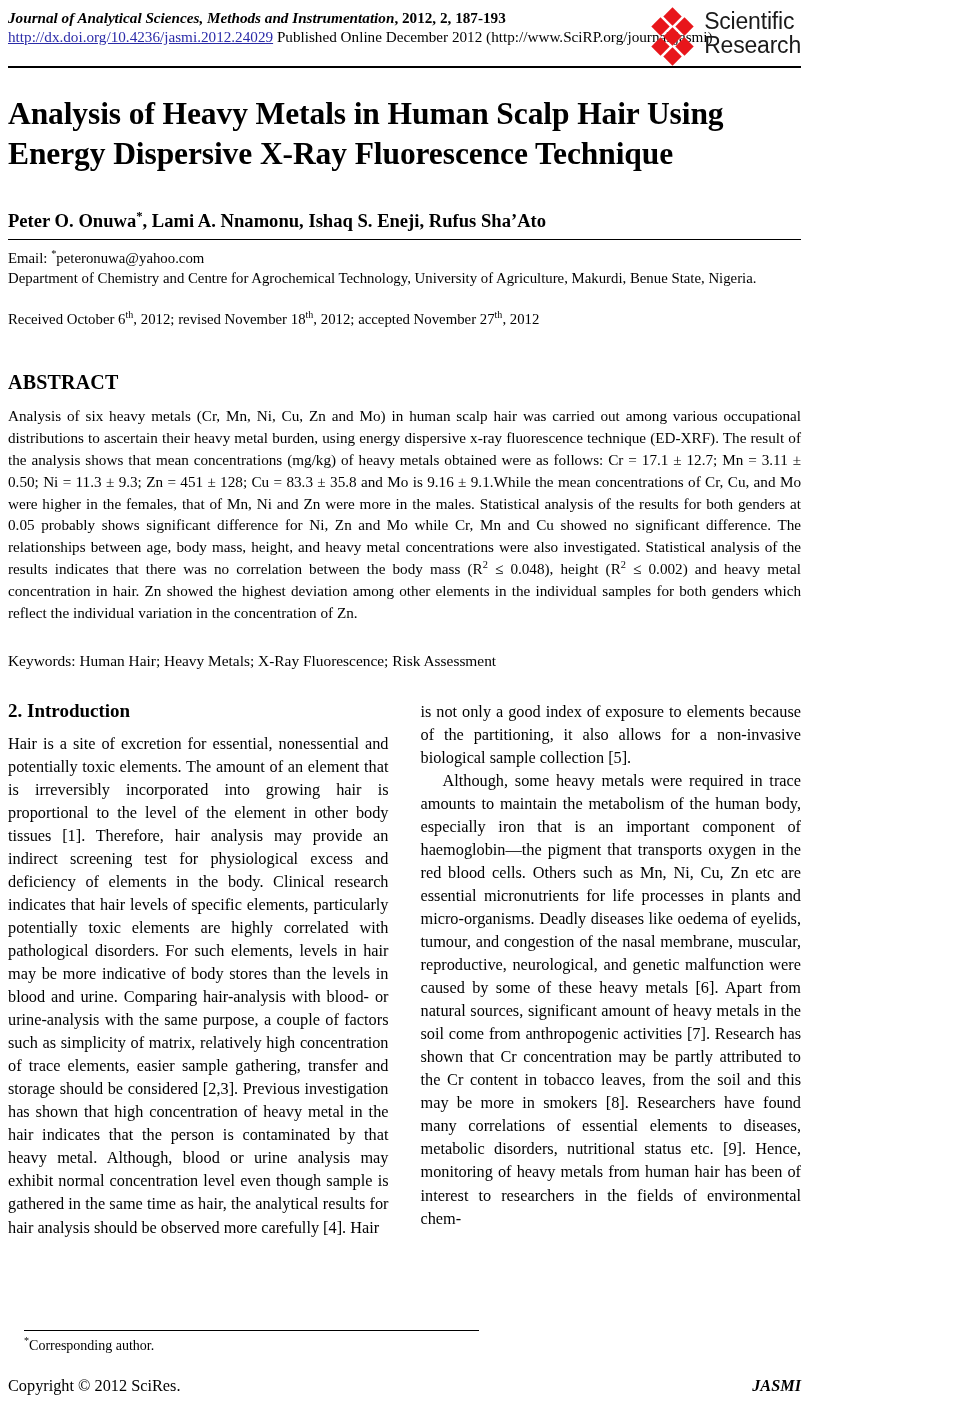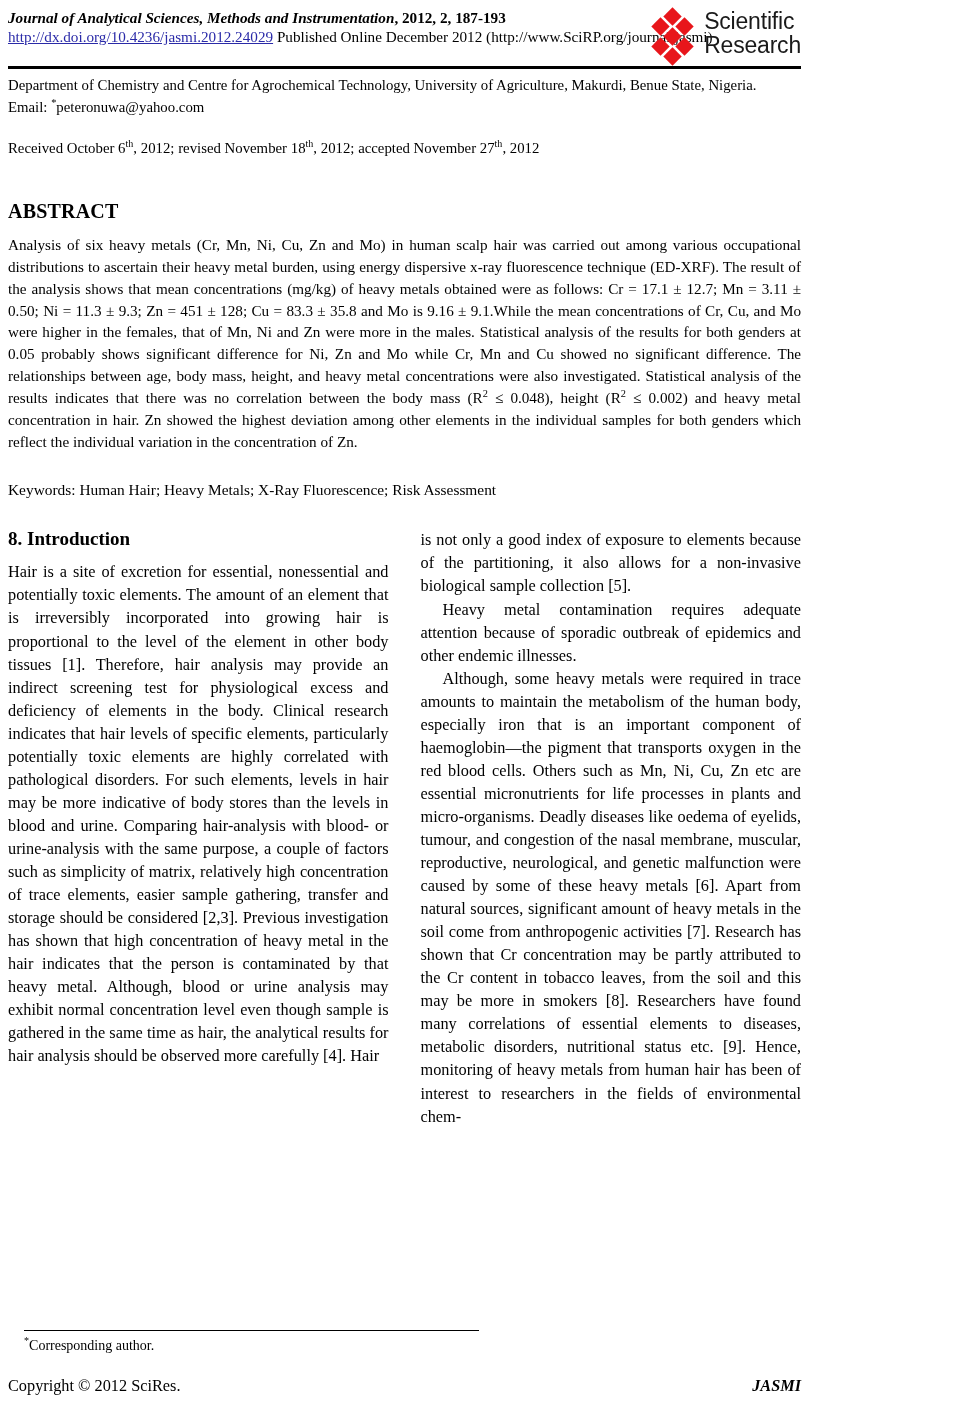--- a/index.html
+++ b/index.html
@@ -233,46 +233,47 @@
       </div>
       <div class="logo-text">
         <span>Scientific</span>
         <span>Research</span>
       </div>
     </div>
   </div>
 
   <hr class="rule-thick">
 
-
+  <h1 class="title">Analysis of Heavy Metals in Human Scalp Hair Using Energy Dispersive X-Ray Fluorescence Technique</h1>
+
+  <div class="authors"><span>Peter O. Onuwa</span><sup class="star">*</sup><span>, Lami A. Nnamonu, Ishaq S. Eneji, Rufus Sha’Ato</span></div>
 
   <hr class="rule-thin">
 
   <div class="affil">
+    <div><span>Email: </span><sup>*</sup><span>peteronuwa@yahoo.com</span></div>
     <div>Department of Chemistry and Centre for Agrochemical Technology, University of Agriculture, Makurdi, Benue State, Nigeria.</div>
-    <div><span>Email: </span><sup>*</sup><span>peteronuwa@yahoo.com</span></div>
   </div>
 
   <div class="dates"><span>Received October 6</span><sup>th</sup><span>, 2012; revised November 18</span><sup>th</sup><span>, 2012; accepted November 27</span><sup>th</sup><span>, 2012</span></div>
 
   <div class="abstract-head">ABSTRACT</div>
   <p class="abstract-body"><span>Analysis of six heavy metals (Cr, Mn, Ni, Cu, Zn and Mo) in human scalp hair was carried out among various occupational distributions to ascertain their heavy metal burden, using energy dispersive x-ray fluorescence technique (ED-XRF). The result of the analysis shows that mean concentrations (mg/kg) of heavy metals obtained were as follows: Cr = 17.1 ± 12.7; Mn = 3.11 ± 0.50; Ni = 11.3 ± 9.3; Zn = 451 ± 128; Cu = 83.3 ± 35.8 and Mo is 9.16 ± 9.1.While the mean concentrations of Cr, Cu, and Mo were higher in the females, that of Mn, Ni and Zn were more in the males. Statistical analysis of the results for both genders at 0.05 probably shows significant difference for Ni, Zn and Mo while Cr, Mn and Cu showed no significant difference. The relationships between age, body mass, height, and heavy metal concentrations were also investigated. Statistical analysis of the results indicates that there was no correlation between the body mass (R</span><sup>2</sup><span> ≤ 0.048), height (R</span><sup>2</sup><span> ≤ 0.002) and heavy metal concentration in hair. Zn showed the highest deviation among other elements in the individual samples for both genders which reflect the individual variation in the concentration of Zn.</span></p>
 
   <p class="keywords"><b>Keywords:</b><span> Human Hair; Heavy Metals; X-Ray Fluorescence; Risk Assessment</span></p>
 
   <div class="cols">
 
     <div class="col">
-      <h2 class="sec-head">8. Introduction</h2>
+      <h2 class="sec-head">2. Introduction</h2>
       <p class="body-p">Hair is a site of excretion for essential, nonessential and potentially toxic elements. The amount of an element that is irreversibly incorporated into growing hair is proportional to the level of the element in other body tissues [1]. Therefore, hair analysis may provide an indirect screening test for physiological excess and deficiency of elements in the body. Clinical research indicates that hair levels of specific elements, particularly potentially toxic elements are highly correlated with pathological disorders. For such elements, levels in hair may be more indicative of body stores than the levels in blood and urine. Comparing hair-analysis with blood- or urine-analysis with the same purpose, a couple of factors such as simplicity of matrix, relatively high concentration of trace elements, easier sample gathering, transfer and storage should be considered [2,3]. Previous investigation has shown that high concentration of heavy metal in the hair indicates that the person is contaminated by that heavy metal. Although, blood or urine analysis may exhibit normal concentration level even though sample is gathered in the same time as hair, the analytical results for hair analysis should be observed more carefully [4]. Hair</p>
     </div>
 
     <div class="col">
       <p class="body-p">is not only a good index of exposure to elements because of the partitioning, it also allows for a non-invasive biological sample collection [5].</p>
-      <p class="body-p indent">Heavy metal contamination requires adequate attention because of sporadic outbreak of epidemics and other endemic illnesses.</p>
       <p class="body-p indent">Although, some heavy metals were required in trace amounts to maintain the metabolism of the human body, especially iron that is an important component of haemoglobin—the pigment that transports oxygen in the red blood cells. Others such as Mn, Ni, Cu, Zn etc are essential micronutrients for life processes in plants and micro-organisms. Deadly diseases like oedema of eyelids, tumour, and congestion of the nasal membrane, muscular, reproductive, neurological, and genetic malfunction were caused by some of these heavy metals [6]. Apart from natural sources, significant amount of heavy metals in the soil come from anthropogenic activities [7]. Research has shown that Cr concentration may be partly attributed to the Cr content in tobacco leaves, from the soil and this may be more in smokers [8]. Researchers have found many correlations of essential elements to diseases, metabolic disorders, nutritional status etc. [9]. Hence, monitoring of heavy metals from human hair has been of interest to researchers in the fields of environmental chem-</p>
     </div>
 
   </div>
 
   <div class="footnote-wrap">
     <hr class="footnote-rule">
     <div class="footnote"><sup>*</sup><span>Corresponding author.</span></div>
   </div>
 

